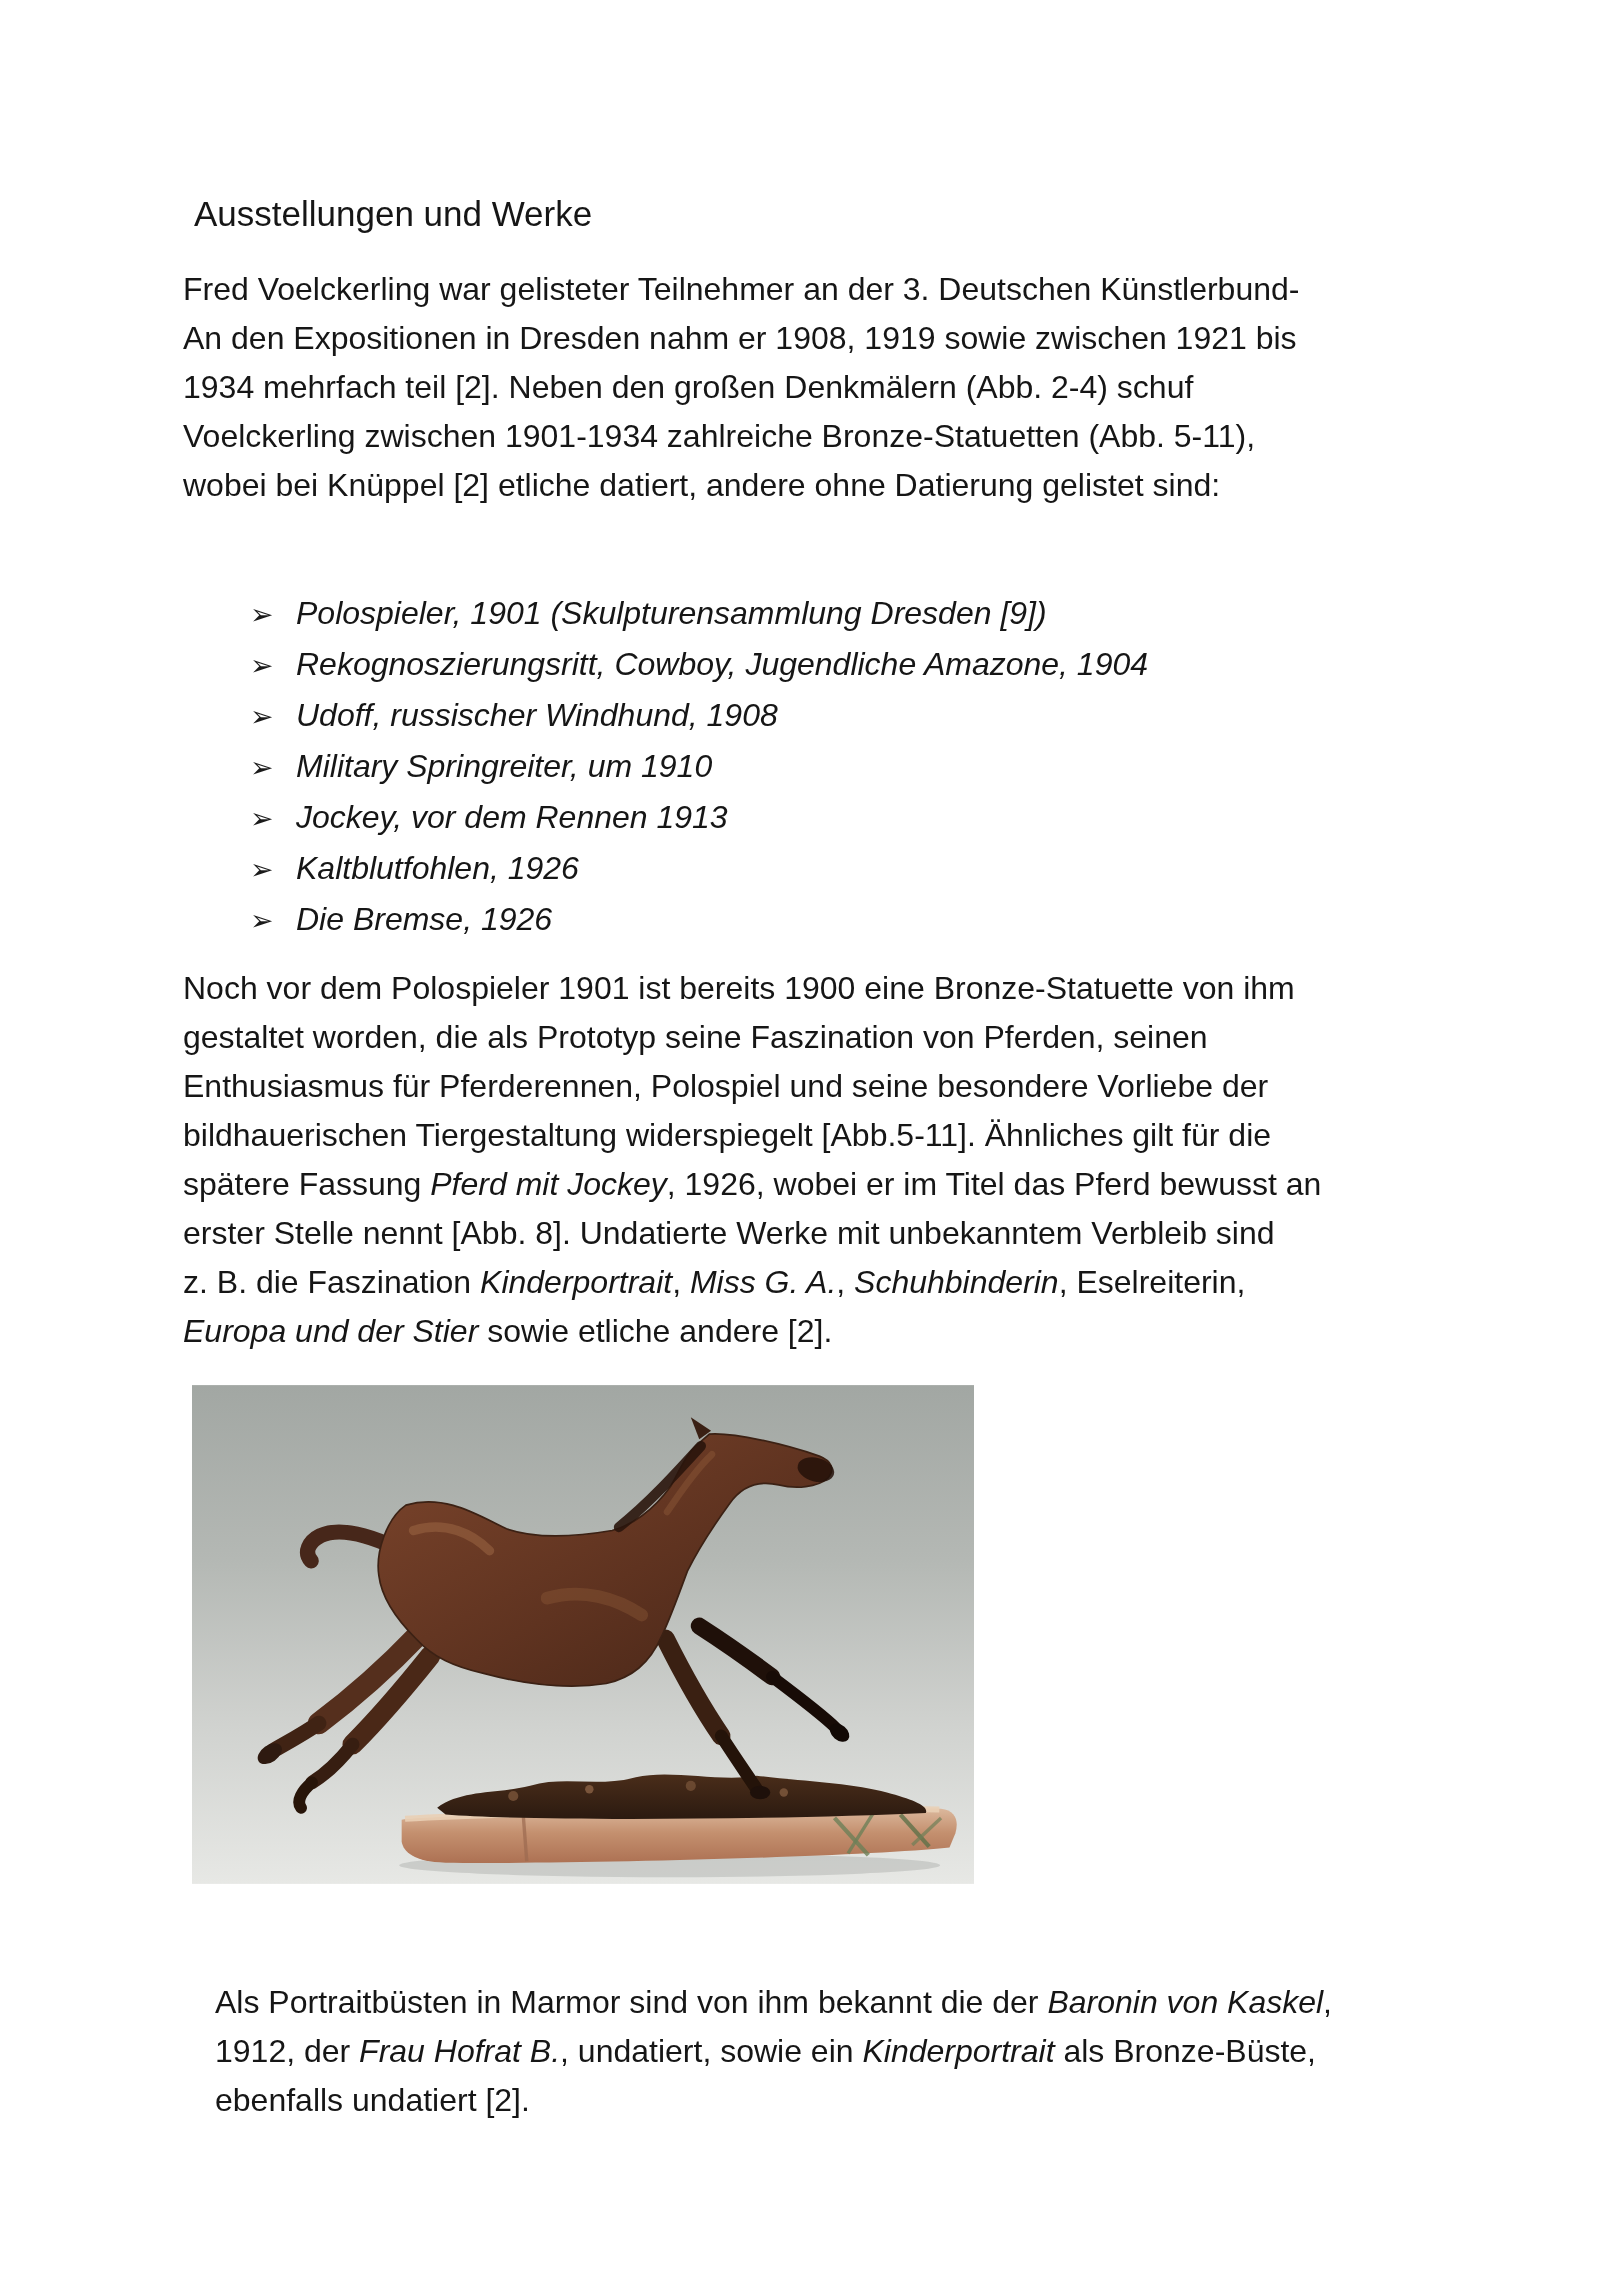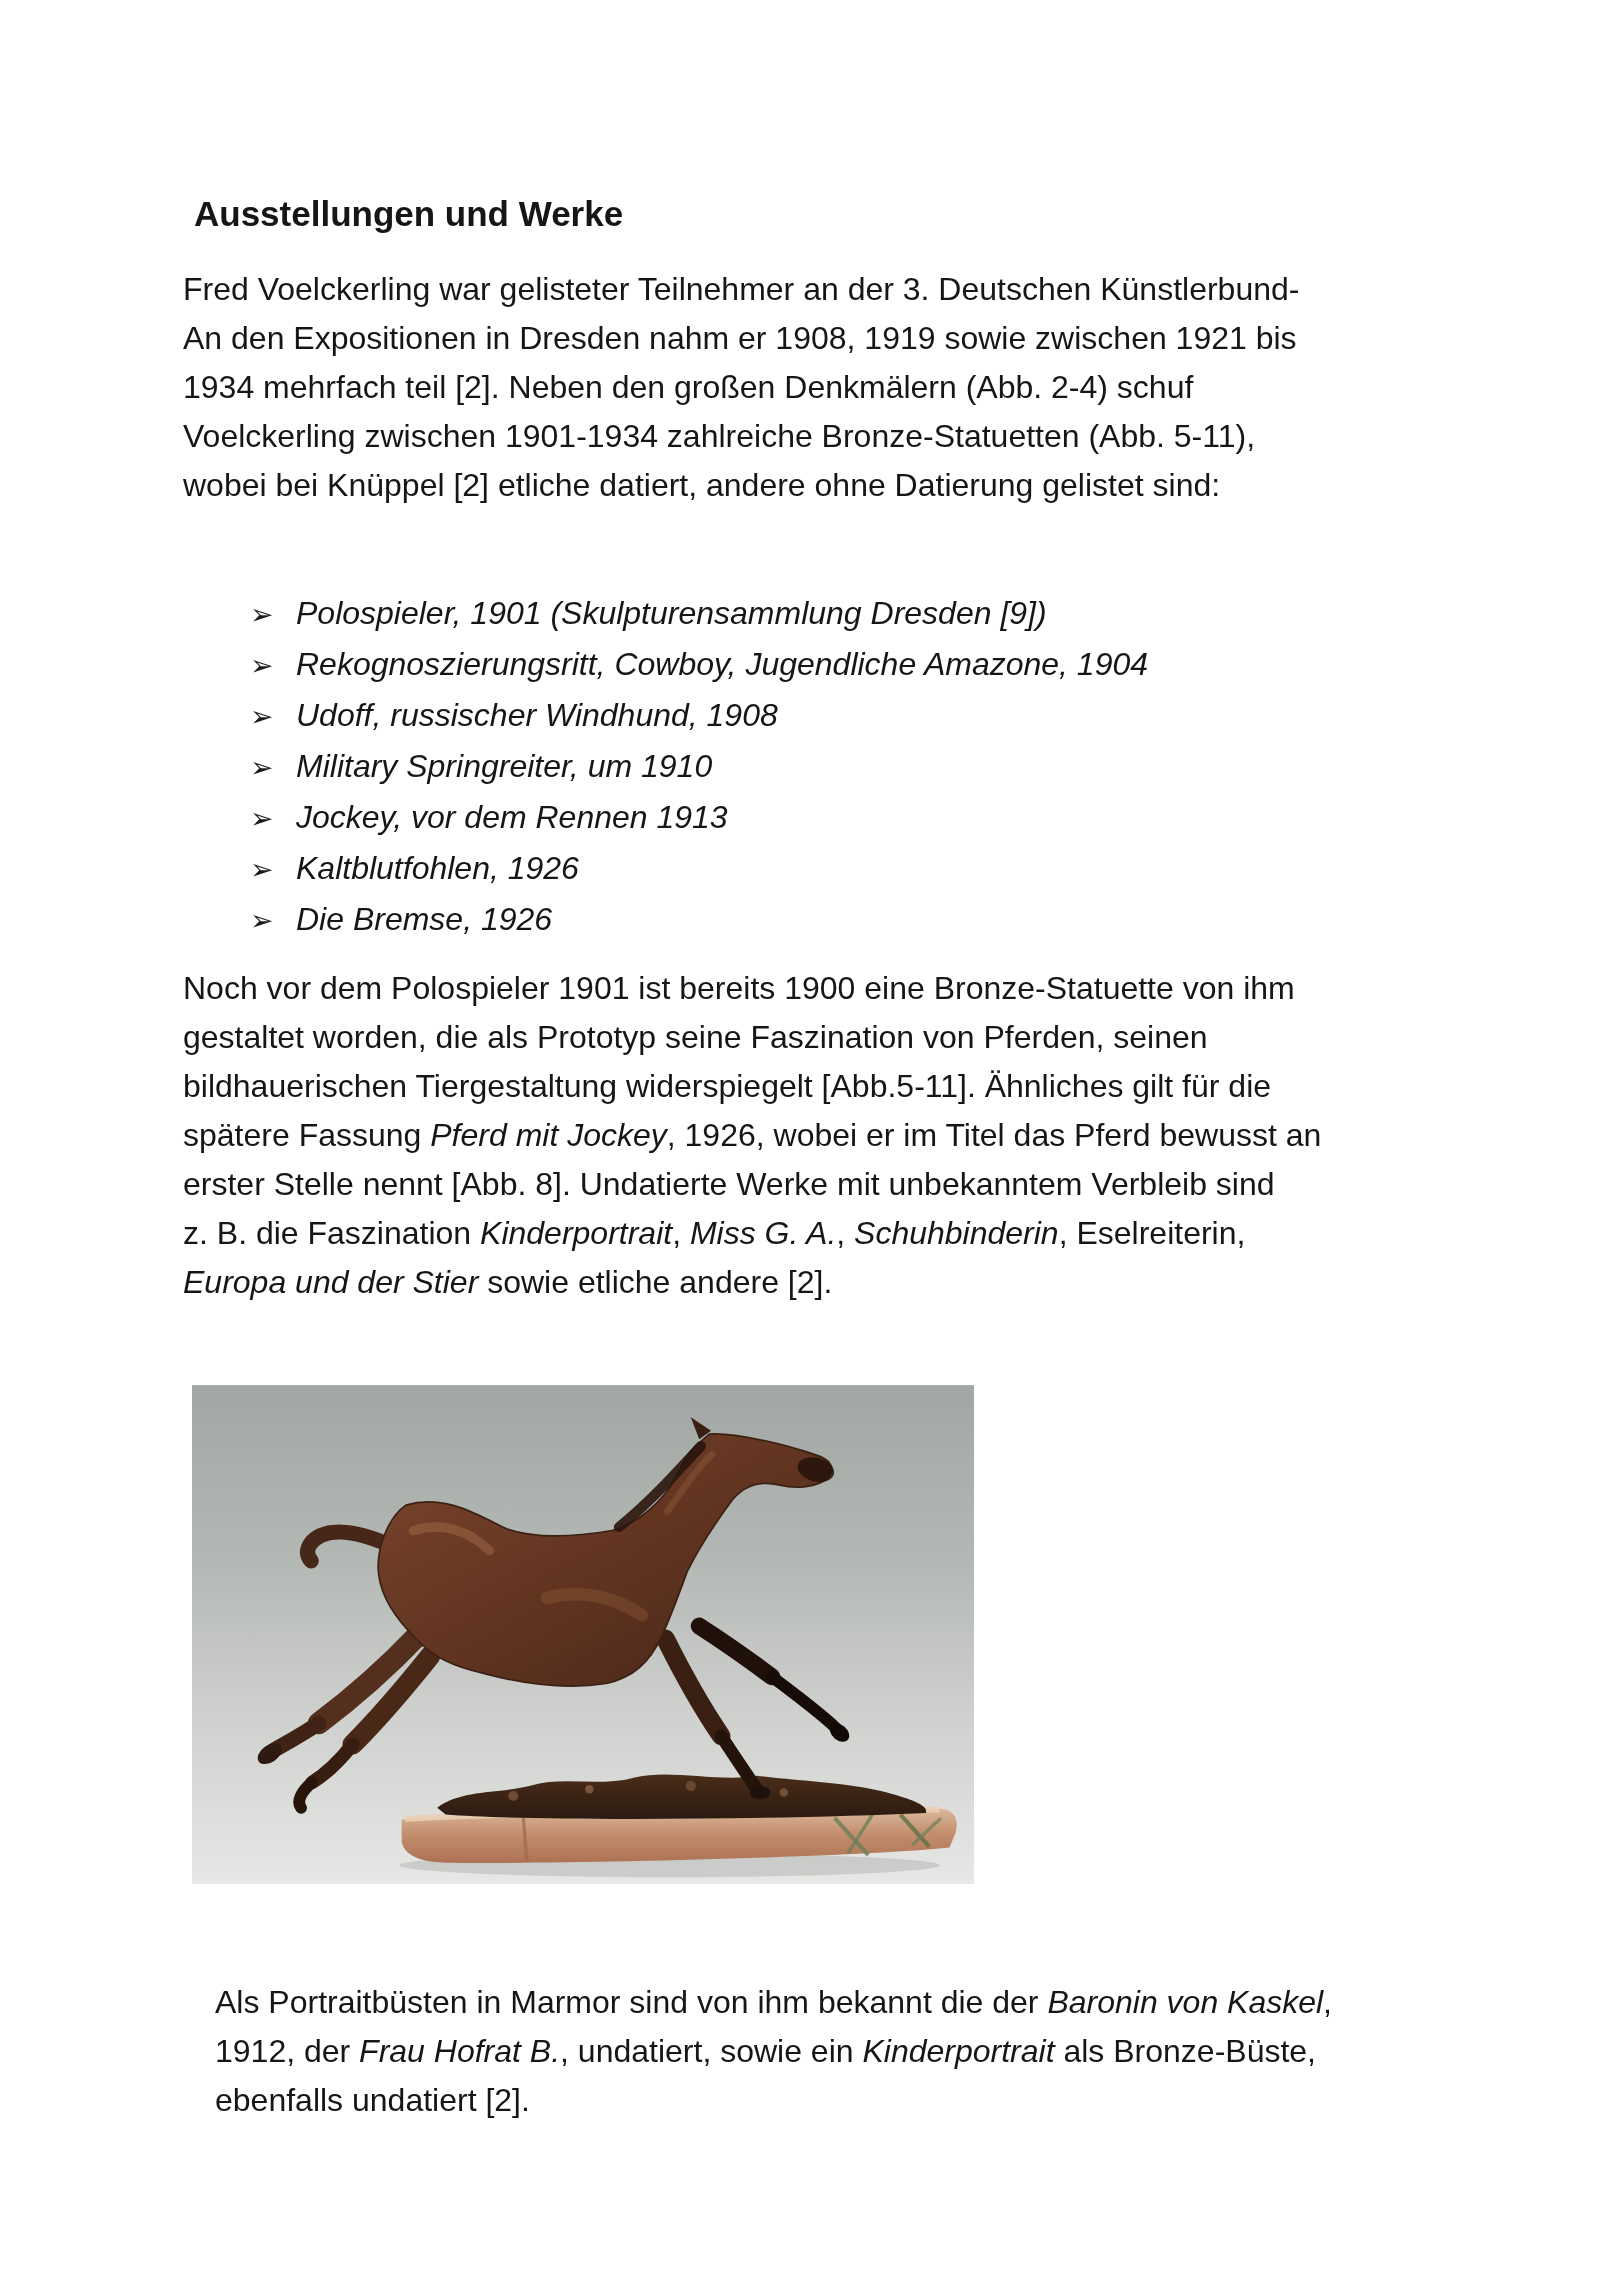--- a/index.html
+++ b/index.html
@@ -5,21 +5,21 @@
   html,body{margin:0;padding:0;background:#ffffff;}
   body{
     width:1623px;height:2295px;position:relative;
     font-family:"Liberation Sans","DejaVu Sans",sans-serif;
     color:#161616;
     -webkit-font-smoothing:antialiased;
   }
   .doc{position:absolute;inset:0;}
   .title{
     position:absolute;left:194px;top:189px;margin:0;
-    font-size:35px;font-weight:700;line-height:49px;
+    font-size:35px;font-weight:400;line-height:49px;
   }
   .para{
     position:absolute;left:183px;width:1251px;
     font-size:32px;line-height:49px;font-weight:400;
   }
   #p1{top:265px;}
   #p2{top:964px;}
   #p3{top:1978px;margin-left:32px;}
   .works{
     position:absolute;left:194px;top:588px;width:1251px;
@@ -63,20 +63,21 @@
       <div class="list-row"><span class="bullet">➢</span><span class="item-text">Udoff, russischer Windhund, 1908</span></div>
       <div class="list-row"><span class="bullet">➢</span><span class="item-text">Military Springreiter, um 1910</span></div>
       <div class="list-row"><span class="bullet">➢</span><span class="item-text">Jockey, vor dem Rennen 1913</span></div>
       <div class="list-row"><span class="bullet">➢</span><span class="item-text">Kaltblutfohlen, 1926</span></div>
       <div class="list-row"><span class="bullet">➢</span><span class="item-text">Die Bremse, 1926</span></div>
     </div>
 
   <div class="para" id="p2">
       <div class="line"><span class="seg n">Noch vor dem Polospieler 1901 ist bereits 1900 eine Bronze-Statuette von ihm</span></div>
       <div class="line"><span class="seg n">gestaltet worden, die als Prototyp seine Faszination von Pferden, seinen</span></div>
+      <div class="line"><span class="seg n">Enthusiasmus für Pferderennen, Polospiel und seine besondere Vorliebe der</span></div>
       <div class="line"><span class="seg n">bildhauerischen Tiergestaltung widerspiegelt [Abb.5-11]. Ähnliches gilt für die</span></div>
       <div class="line"><span class="seg n">spätere Fassung </span><span class="seg i">Pferd mit Jockey</span><span class="seg n">, 1926, wobei er im Titel das Pferd bewusst an</span></div>
       <div class="line"><span class="seg n">erster Stelle nennt [Abb. 8]. Undatierte Werke mit unbekanntem Verbleib sind</span></div>
       <div class="line"><span class="seg n">z. B. die Faszination </span><span class="seg i">Kinderportrait</span><span class="seg n">, </span><span class="seg i">Miss G. A.</span><span class="seg n">, </span><span class="seg i">Schuhbinderin</span><span class="seg n">, Eselreiterin,</span></div>
       <div class="line"><span class="seg i">Europa und der Stier</span><span class="seg n"> sowie etliche andere [2].</span></div>
     </div>
 
   <figure class="figure">
     <svg viewBox="0 0 925 590" xmlns="http://www.w3.org/2000/svg" role="img">
       <defs>

